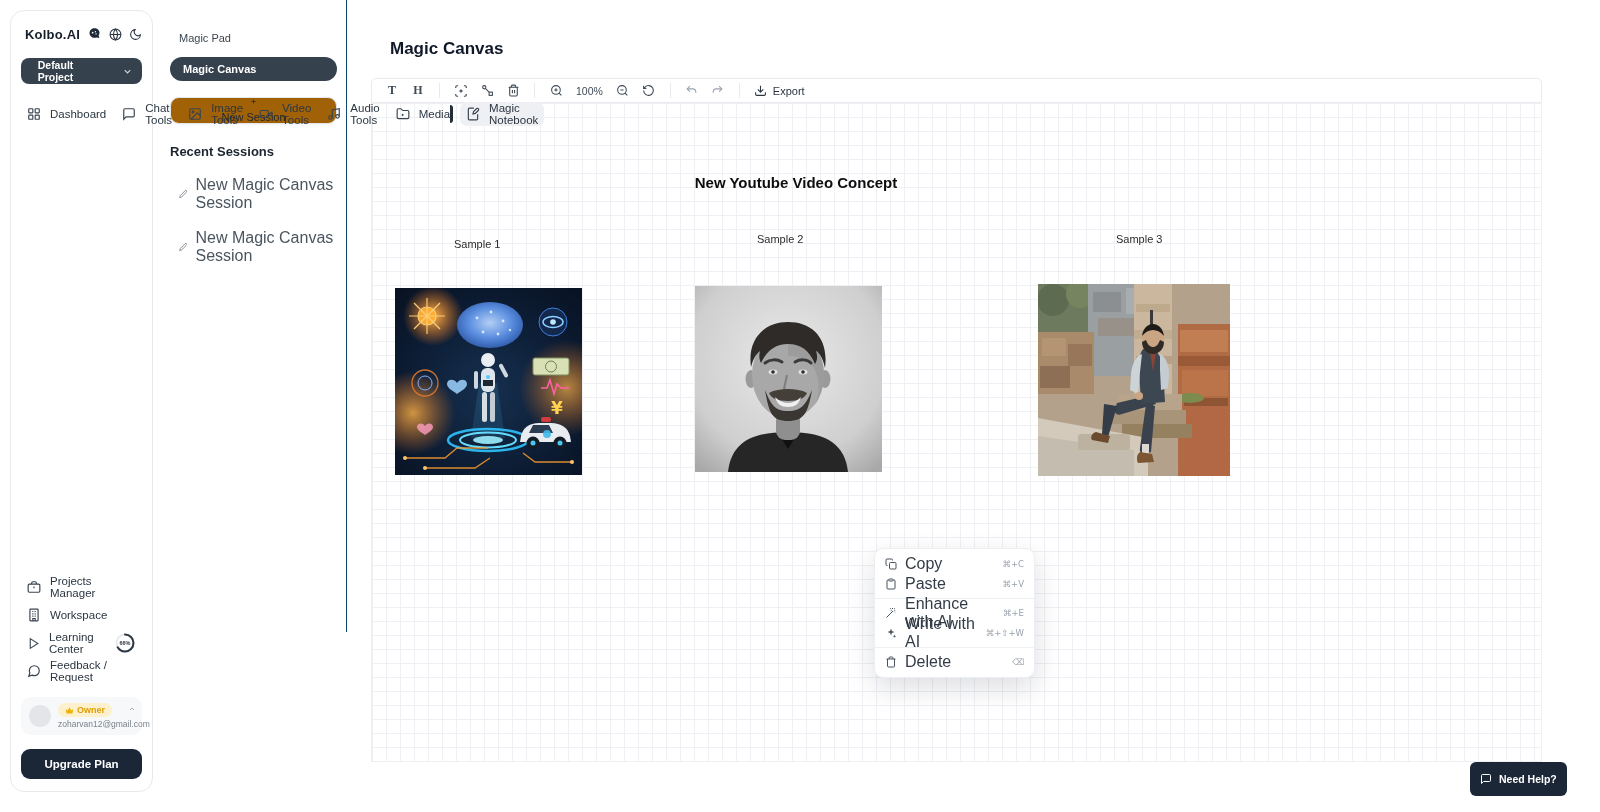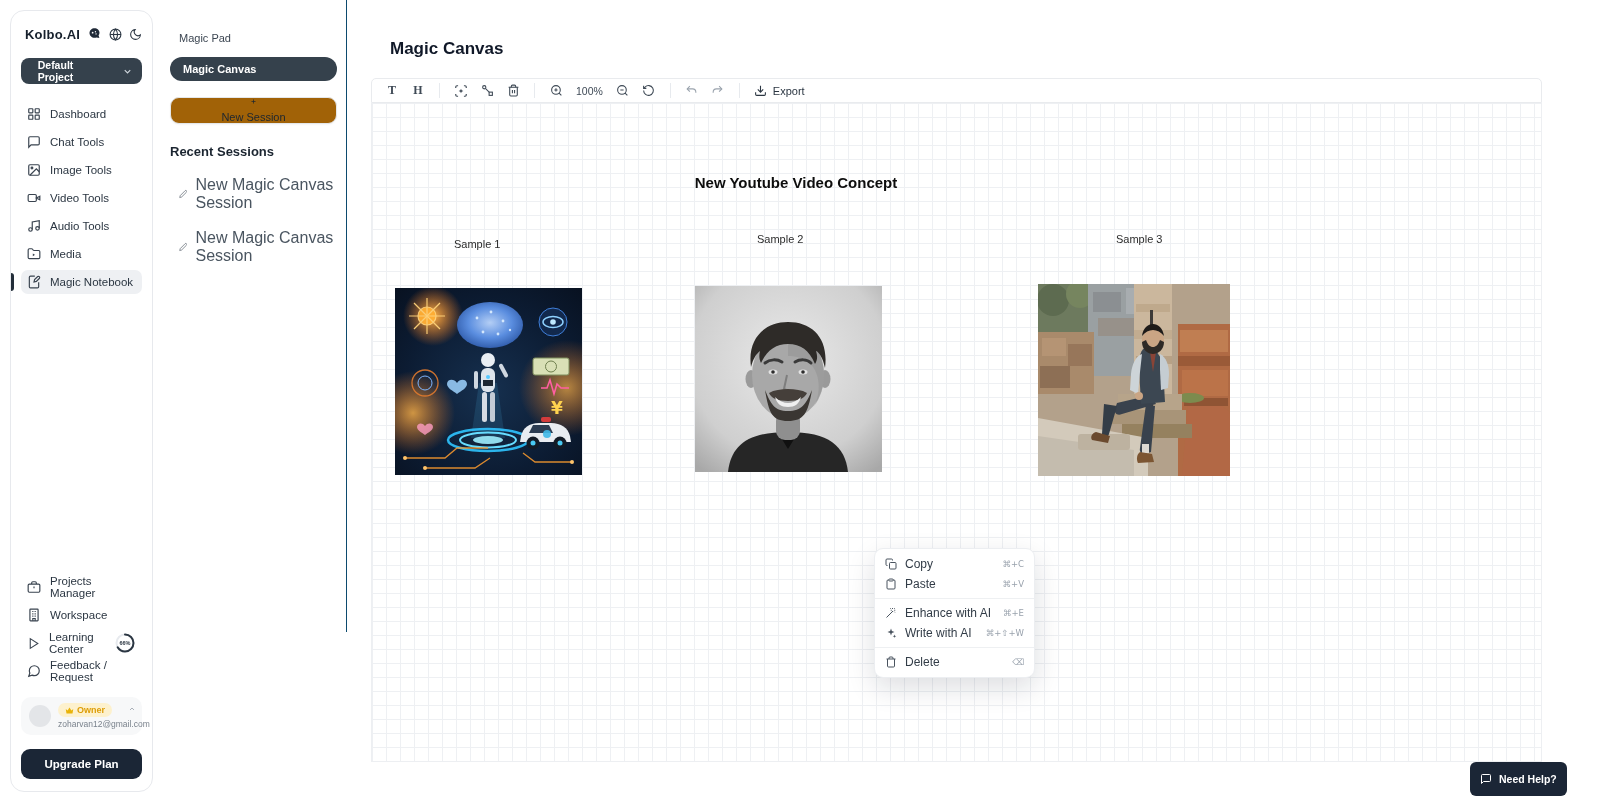--- a/index.html
+++ b/index.html
@@ -19,21 +19,21 @@
     z-index:5;
   }
   .logo-row { display:flex; align-items:center; gap:7px; padding:2px 2px 0 4px; }
   .logo-text { font-size:13px; font-weight:bold; color:#16202c; letter-spacing:.2px; }
   .logo-row .licon { color:#2a3542; display:flex; }
   .project-btn {
     margin-top:16px; height:26px; background:#35414c; color:#fff;
     border-radius:8px; font-size:10.5px; font-weight:bold;
     display:flex; align-items:center; justify-content:space-between; padding:0 9px;gap:41px;
   }
-  .snav { margin-top:18px; display:flex; flex-direction:column; gap:4px; }
+  .snav { margin-top:18px; display:flex; flex-direction:row; gap:4px; }
   .nav-item {
     display:flex; align-items:center; gap:9px; height:24px; padding:0 6px;
     border-radius:7px; color:#2b3642; cursor:pointer; position:relative;
   }
   .nav-item .nicon { color:#39434f; display:flex; flex:0 0 auto; }
   .nav-item .nlabel { font-size:11.5px; }
   .nav-item.active { background:#eef0f3; }
   .nav-item.active::before {
     content:""; position:absolute; left:-10px; top:3px; width:3px; height:18px;
     background:#232e3a; border-radius:0 3px 3px 0;
@@ -131,21 +131,21 @@
   
   .ctx {
     position:absolute; left:502px; top:445px; width:161px; background:#fff;
     border:1px solid #eceef1; border-radius:9px; padding:5px 0;
     box-shadow:0 10px 28px rgba(16,24,40,.14);
   }
   .ctx-item {
     display:flex; align-items:center; gap:8px; height:20px; padding:0 10px; cursor:pointer;
   }
   .ctx-item .cicon { color:#49535e; display:flex; flex:0 0 auto; }
-  .ctx-item .clabel { font-size:12px; color:#323c47; }
+  .ctx-item .clabel { font-size:16px; color:#323c47; }
   .ctx-item .cshort {
     margin-left:auto; font-size:8.5px; color:#98a1ac;
     font-family:"DejaVu Sans", sans-serif;
   }
   .ctx-sep { height:1px; background:#eef0f2; margin:4px 0; }
 
   .help-btn {
     position:absolute; left:1470px; top:762px; height:34px; padding:0 10px;
     background:#1b2636; color:#fff; border-radius:6px; display:flex; align-items:center; gap:7px;
     font-size:10.5px; font-weight:bold;

